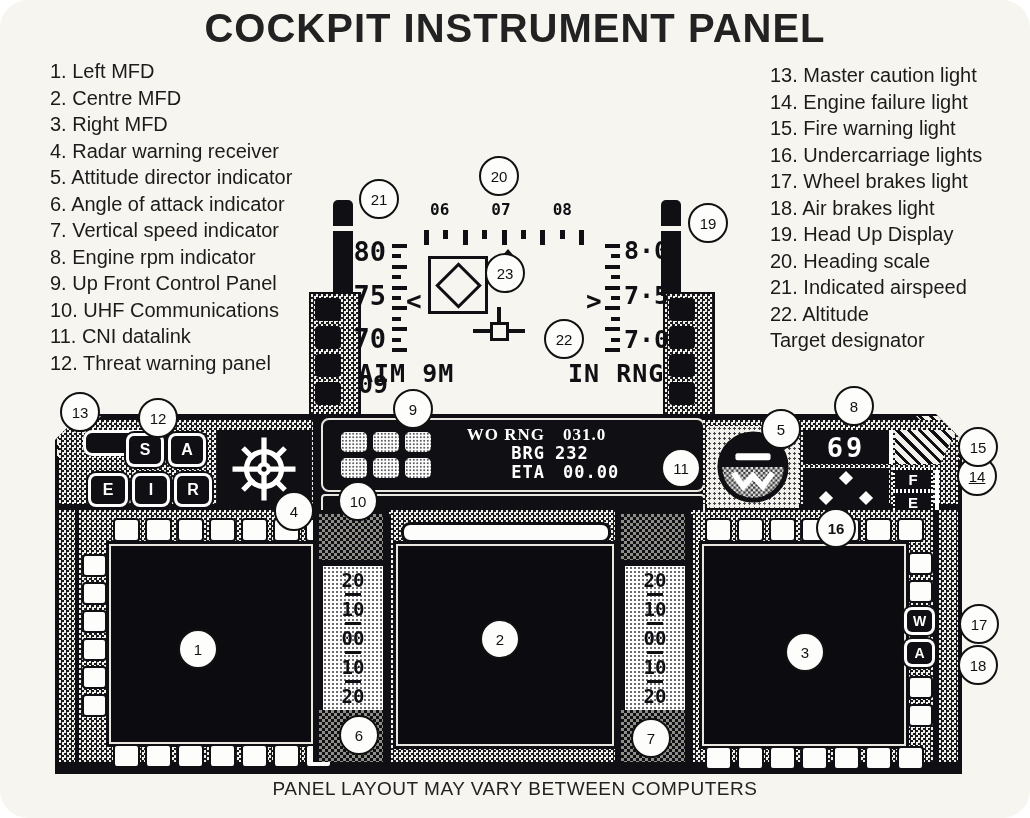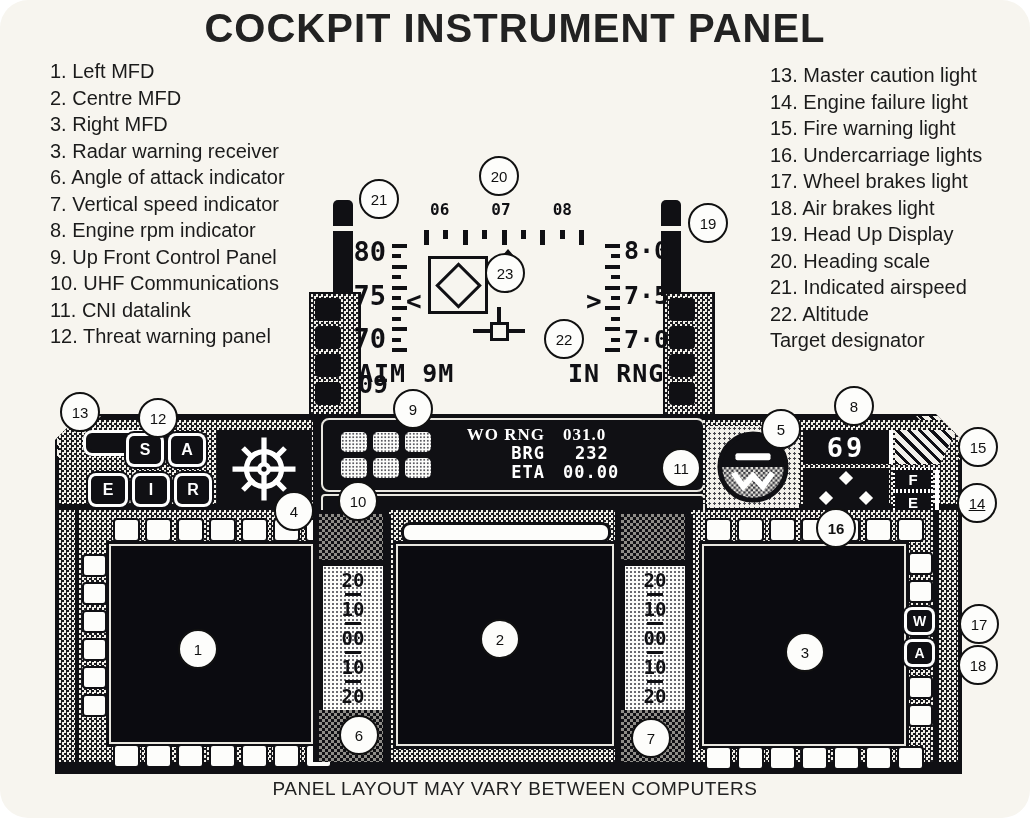--- a/index.html
+++ b/index.html
@@ -47,21 +47,22 @@
 <body>
 
 <div id="page">
 
   <div id="title" class="abs">COCKPIT INSTRUMENT PANEL</div>
 
   <div class="abs legend" style="left:50px;top:58px;width:250px;">
     <div>1. Left MFD</div>
     <div>2. Centre MFD</div>
     <div>3. Right MFD</div>
-    <div>3. Radar warning receiver</div>
+    <div>4. Radar warning receiver</div>
+    <div>5. Attitude director indicator</div>
     <div>6. Angle of attack indicator</div>
     <div>7. Vertical speed indicator</div>
     <div>8. Engine rpm indicator</div>
     <div>9. Up Front Control Panel</div>
     <div>10. UHF Communications</div>
     <div>11. CNI datalink</div>
     <div>12. Threat warning panel</div>
   </div>
 
   <div class="abs legend" style="left:770px;top:62px;width:230px;">
@@ -198,21 +199,21 @@
     <div class="abs ukey" style="left:286px;top:44px;"></div>
     <div class="abs ukey" style="left:318px;top:44px;"></div>
     <div class="abs ukey" style="left:350px;top:44px;"></div>
     <div class="abs mono" style="left:394px;top:11px;width:244px;color:#fff;font-size:17px;letter-spacing:1px;line-height:19px;">
       <div style="display:flex;font-family:Liberation Serif, serif;">
         <span style="width:96px;text-align:right;">WO RNG</span>
         <span style="margin-left:18px;">031.0</span>
       </div>
       <div style="display:flex;">
         <span style="width:96px;text-align:right;">BRG</span>
-        <span style="margin-left:30px;">232</span>
+        <span style="margin-left:10px;">232</span>
       </div>
       <div style="display:flex;">
         <span style="width:96px;text-align:right;">ETA</span>
         <span style="margin-left:18px;">00.00</span>
       </div>
     </div>
     <div class="abs blk" style="left:266px;top:80px;width:380px;height:16px;border:2px solid #e9e7e0;border-radius:4px;"></div>
 
     <div class="abs dz" style="left:648px;top:6px;width:255px;height:84px;"></div>
     <div class="abs dotbg" style="left:652px;top:12px;width:92px;height:82px;display:flex;align-items:center;justify-content:center;">
@@ -347,21 +348,21 @@
   <div class="callout" style="left:274px;top:491px;">4</div>
   <div class="callout" style="left:761px;top:409px;">5</div>
   <div class="callout" style="left:339px;top:715px;">6</div>
   <div class="callout" style="left:631px;top:718px;">7</div>
   <div class="callout" style="left:834px;top:386px;">8</div>
   <div class="callout" style="left:393px;top:389px;">9</div>
   <div class="callout" style="left:338px;top:481px;">10</div>
   <div class="callout" style="left:661px;top:448px;">11</div>
   <div class="callout" style="left:138px;top:398px;">12</div>
   <div class="callout" style="left:60px;top:392px;">13</div>
-  <div class="callout" style="left:957px;top:483px;text-decoration:underline;">14</div>
+  <div class="callout" style="left:957px;top:456px;text-decoration:underline;">14</div>
   <div class="callout" style="left:958px;top:427px;">15</div>
   <div class="callout" style="left:816px;top:508px;font-weight:bold;">16</div>
   <div class="callout" style="left:959px;top:604px;">17</div>
   <div class="callout" style="left:958px;top:645px;">18</div>
   <div class="callout" style="left:688px;top:203px;">19</div>
   <div class="callout" style="left:479px;top:156px;">20</div>
   <div class="callout" style="left:359px;top:179px;">21</div>
   <div class="callout" style="left:544px;top:319px;">22</div>
   <div class="callout" style="left:485px;top:253px;">23</div>
 

